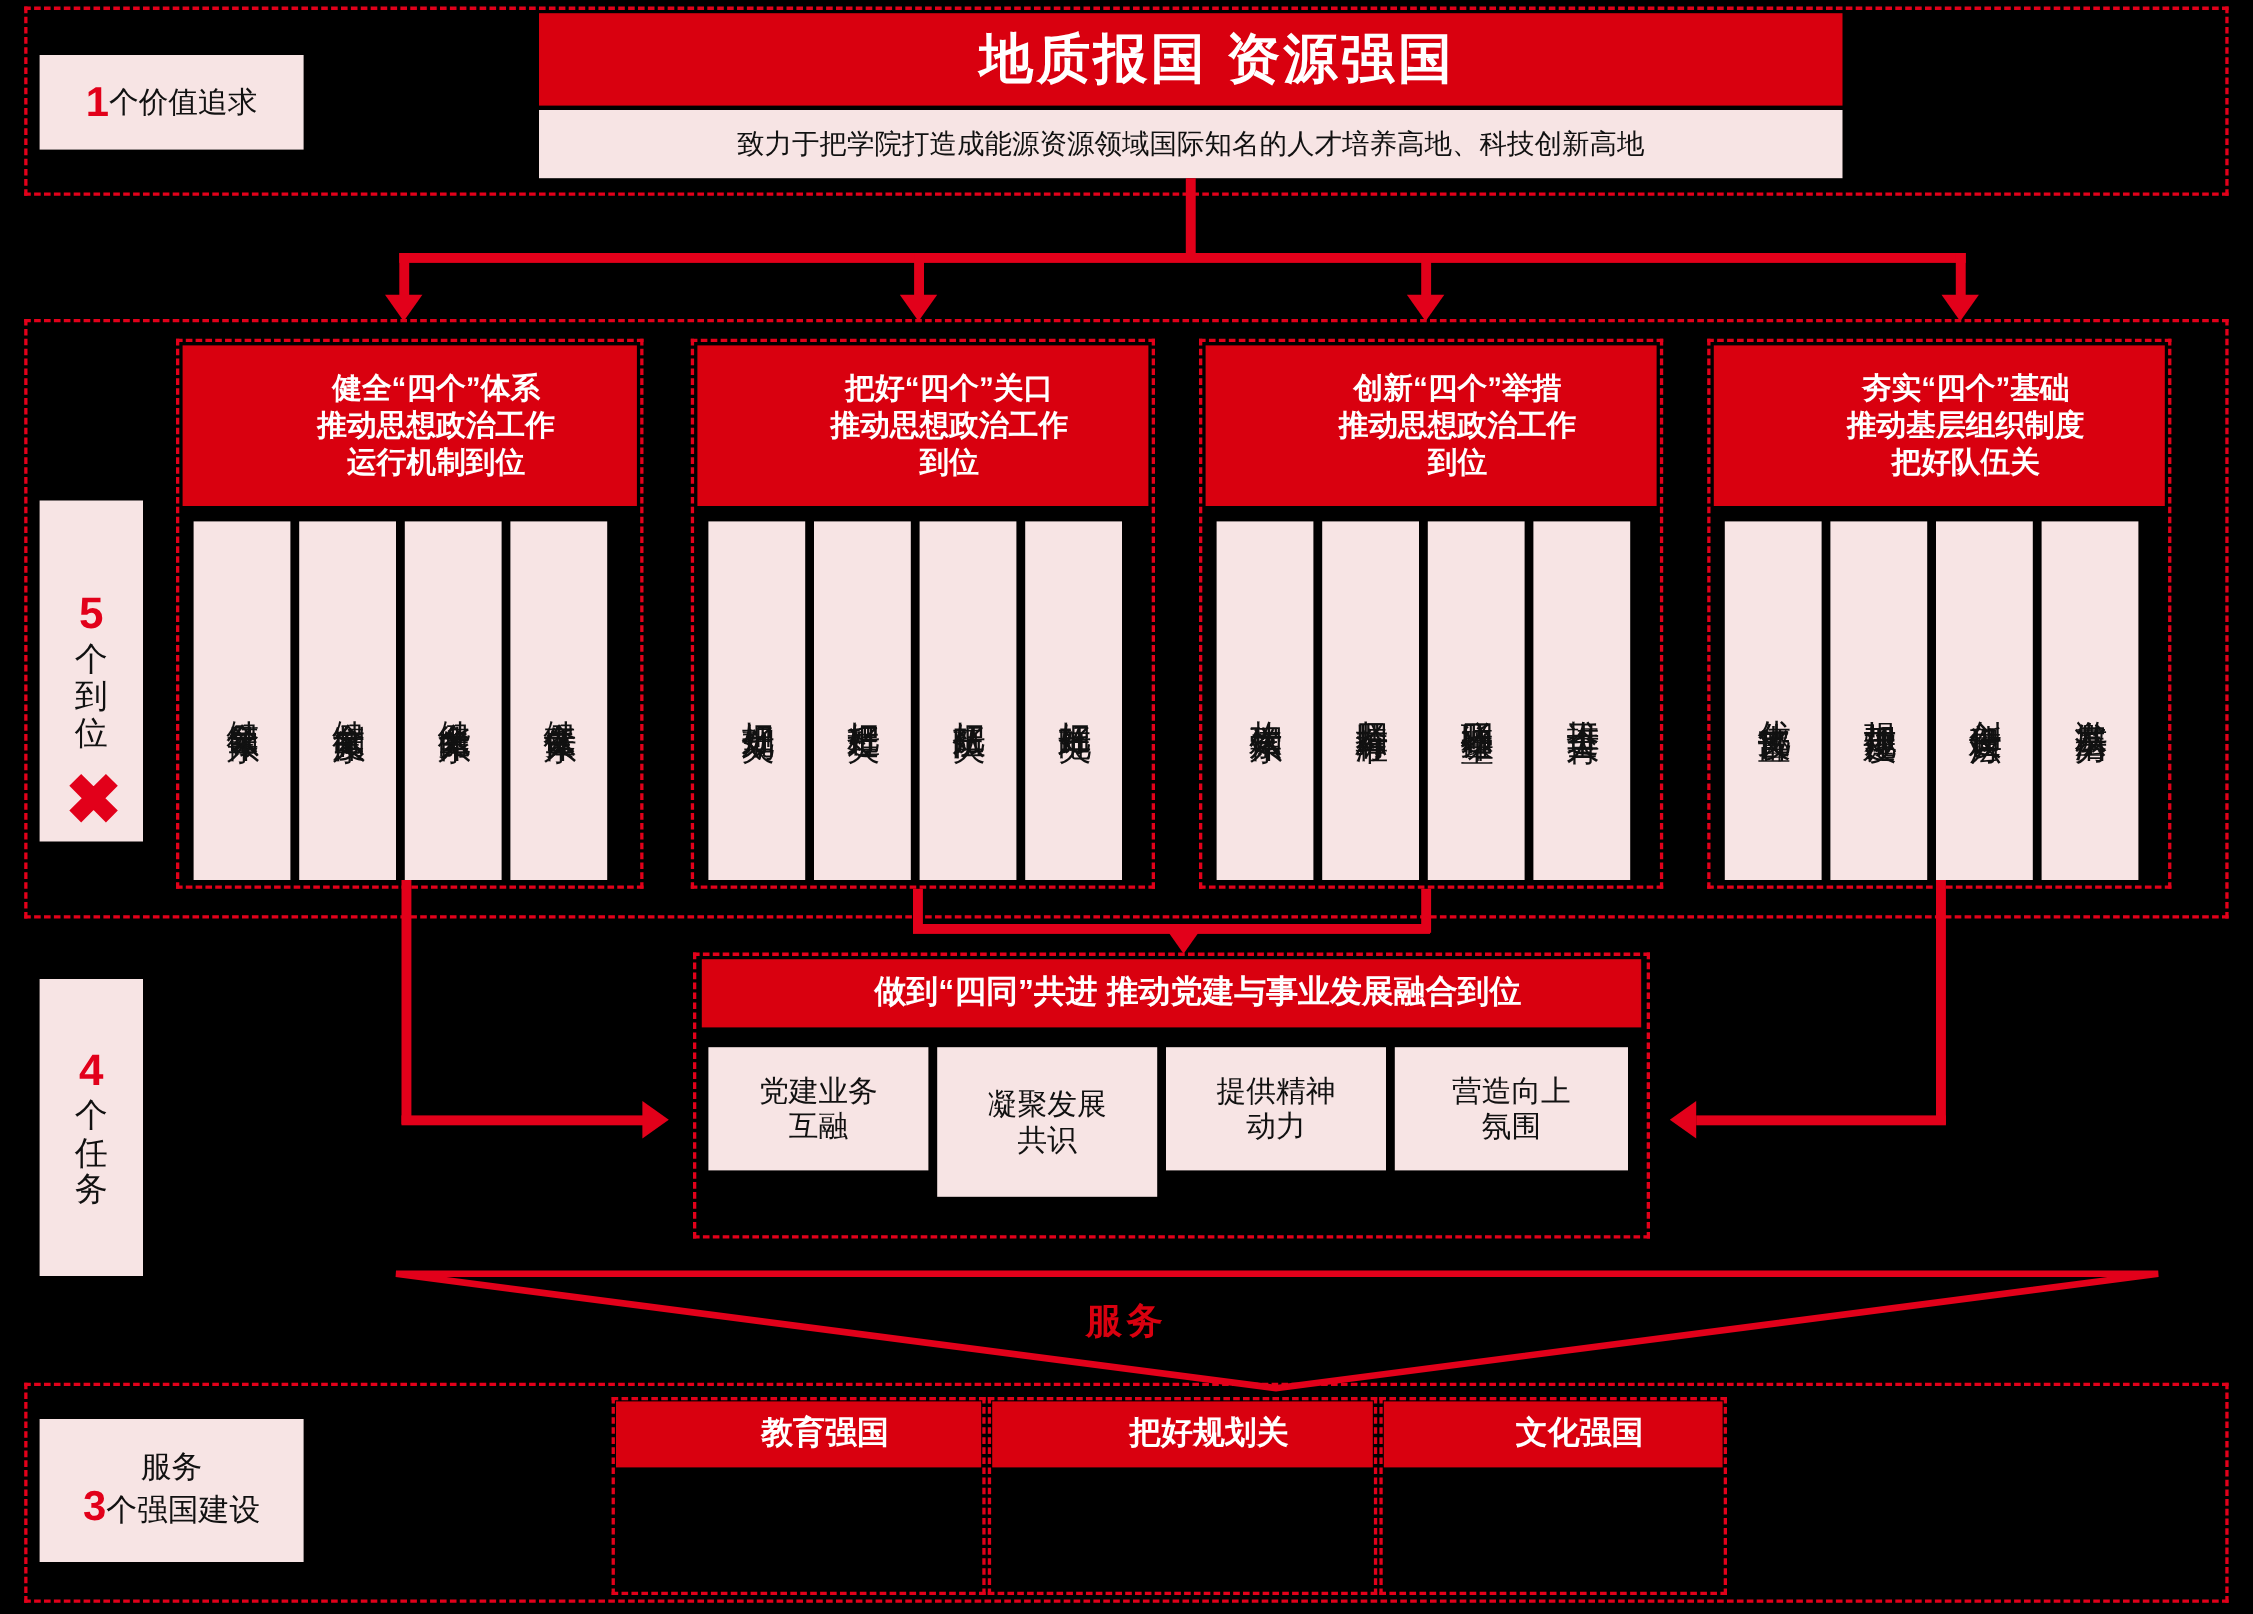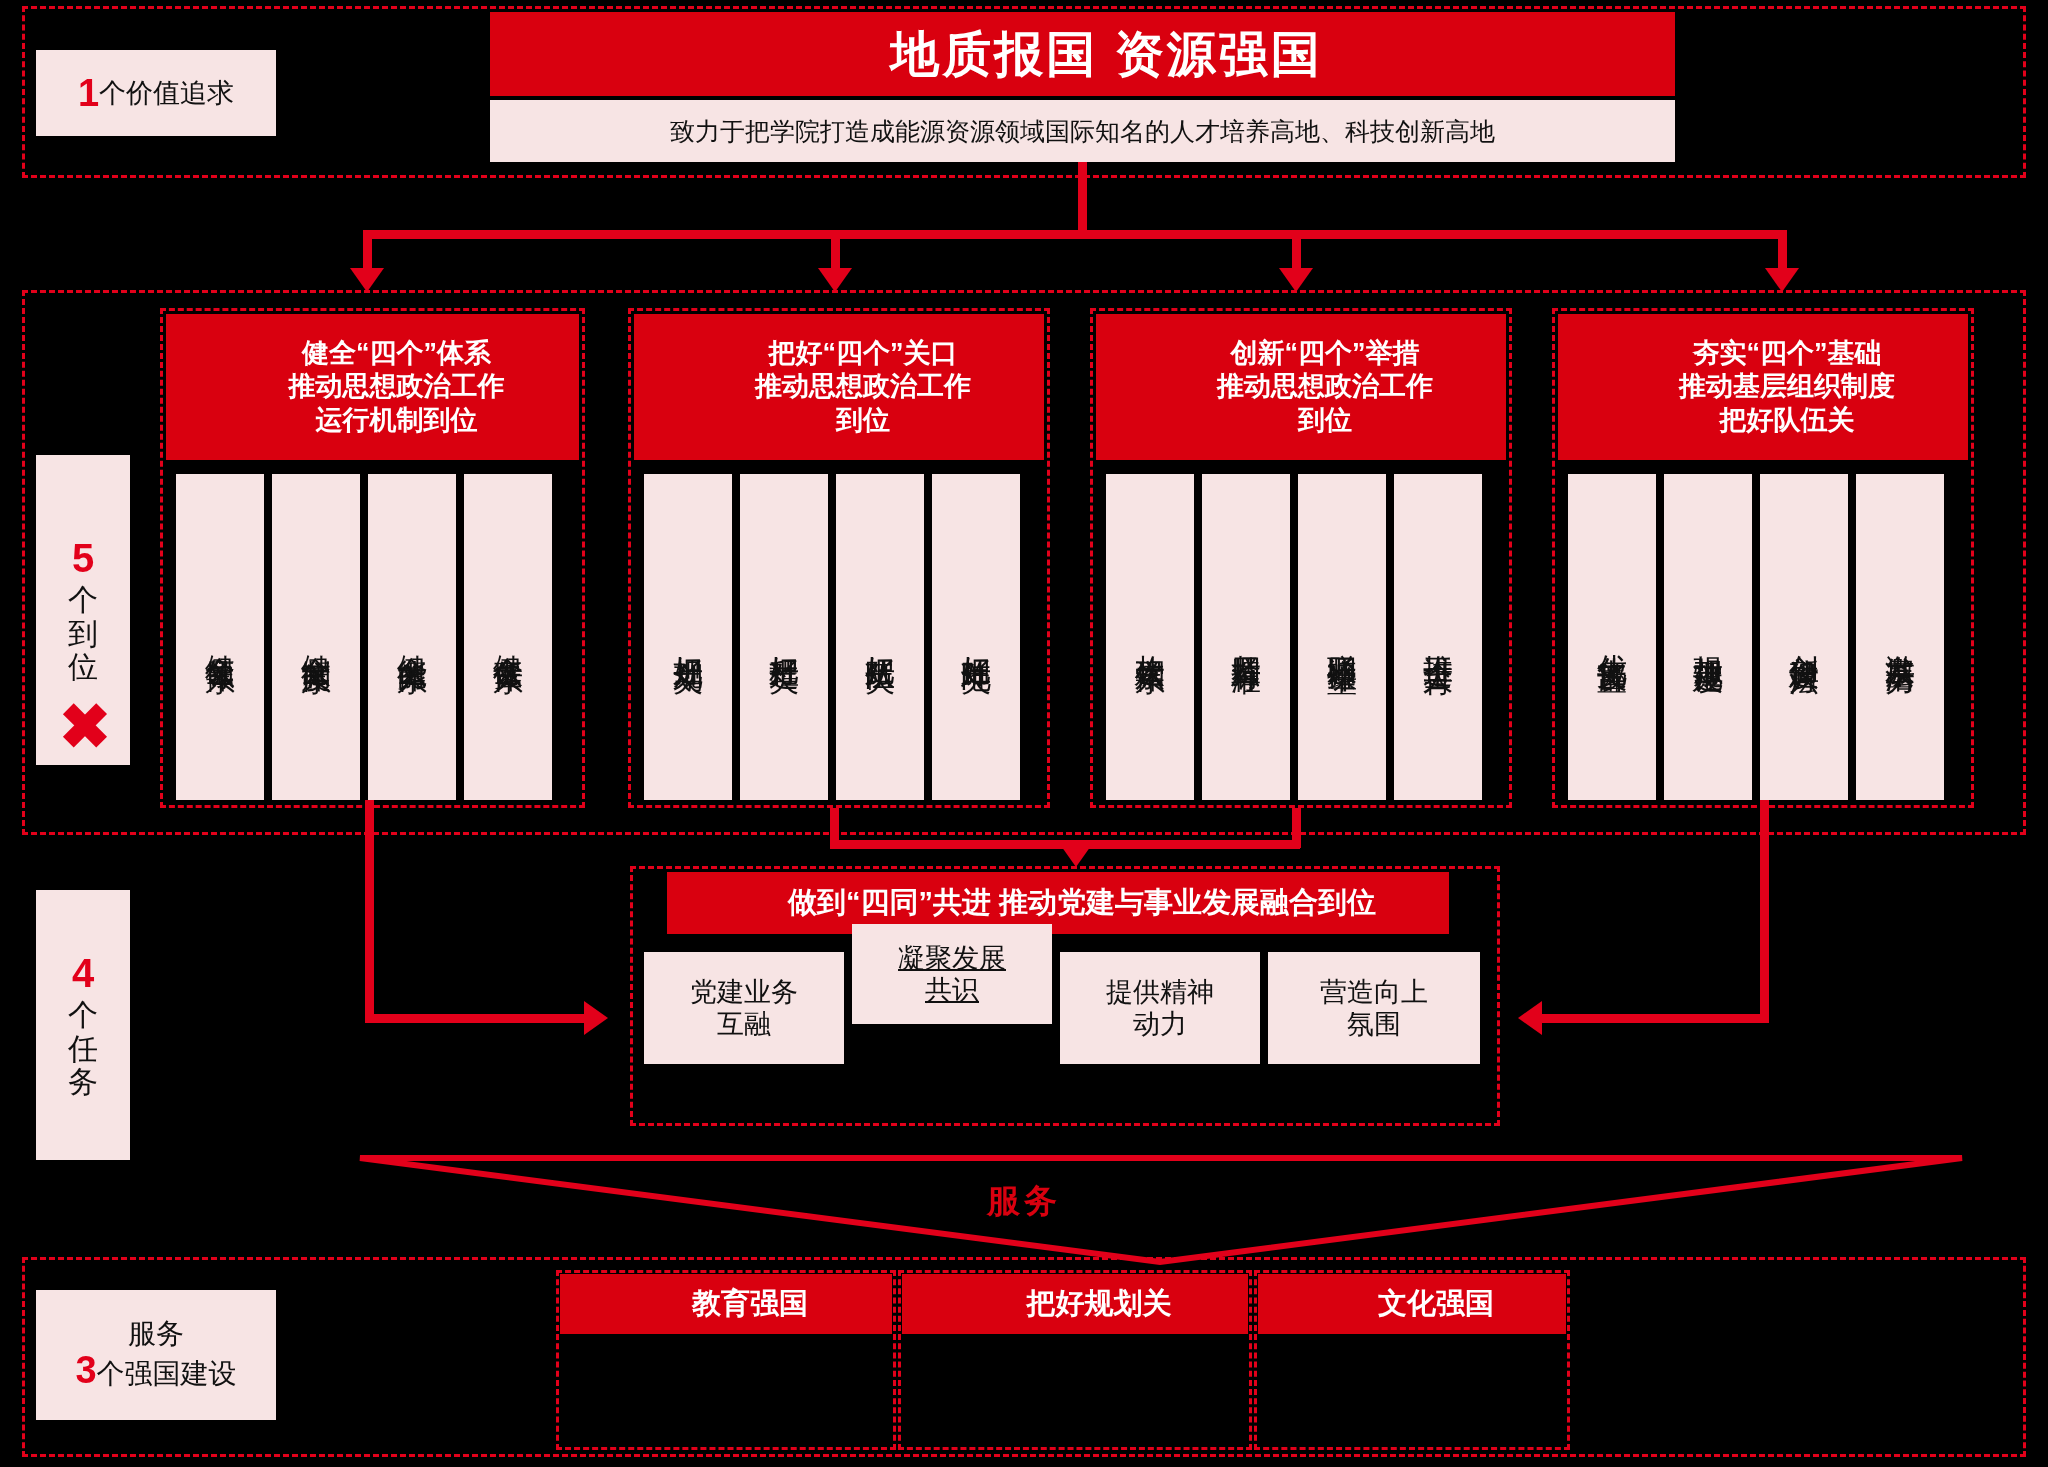--- a/index.html
+++ b/index.html
@@ -118,21 +118,21 @@
   }
   #tag3 { left: 36px; top: 890px; width: 94px; height: 270px; font-size: 30px; }
   #tag3 .num { font-size: 40px; margin-bottom: 2px; }
 
   .pillar-dash { position: absolute; border: 3px dashed #e2001a; box-sizing: border-box; }
   .pillar-head { font-size: 27px; }
   .col-item { font-size: 30px; }
 
   
   #merge-dash { left: 630px; top: 866px; width: 870px; height: 260px; }
-  #merge-head { left: 638px; top: 872px; width: 782px; height: 62px; font-size: 29px; margin-left: 29px; }
+  #merge-head { left: 638px; top: 872px; width: 854px; height: 62px; font-size: 29px; }
   .merge-item { font-size: 27px; }
 
   
   #service-label {
     position: absolute;
     left: 0; top: 1176px; width: 2048px; height: 50px;
     display: flex; align-items: center; justify-content: center;
     color: #d9000f; font-size: 33px; font-weight: bold;
     letter-spacing: 4px;
   }
@@ -234,21 +234,21 @@
     <span class="num">4</span>
     <span>个</span>
     <span>任</span>
     <span>务</span>
   </div>
 
   <div class="dashbox" id="merge-dash"></div>
   <div class="redbar" id="merge-head">做到“四同”共进  推动党建与事业发展融合到位</div>
   <div class="pinkbox merge-item" style="left:644px; top:952px; width:200px; height:112px; white-space:pre-line;">党建业务
 互融</div>
-  <div class="pinkbox merge-item" style="left:852px; top:924px; width:200px; height:100px; white-space:pre-line;text-decoration:underline;">凝聚发展
+  <div class="pinkbox merge-item" style="left:852px; top:952px; width:200px; height:136px; white-space:pre-line;">凝聚发展
 共识</div>
   <div class="pinkbox merge-item" style="left:1268px; top:952px; width:212px; height:112px; white-space:pre-line;">营造向上
 氛围</div>
   <div class="pinkbox merge-item" style="left:1060px; top:952px; width:200px; height:112px; white-space:pre-line;">提供精神
 动力</div>
 
   <svg class="stage" style="pointer-events:none;" width="2048" height="1467" viewBox="0 0 2048 1467">
     <polygon points="360,1158 1962,1158 1160,1262" fill="none" stroke="#e2001a" stroke-width="6"></polygon>
   </svg>
   <div id="service-label">服务</div>

